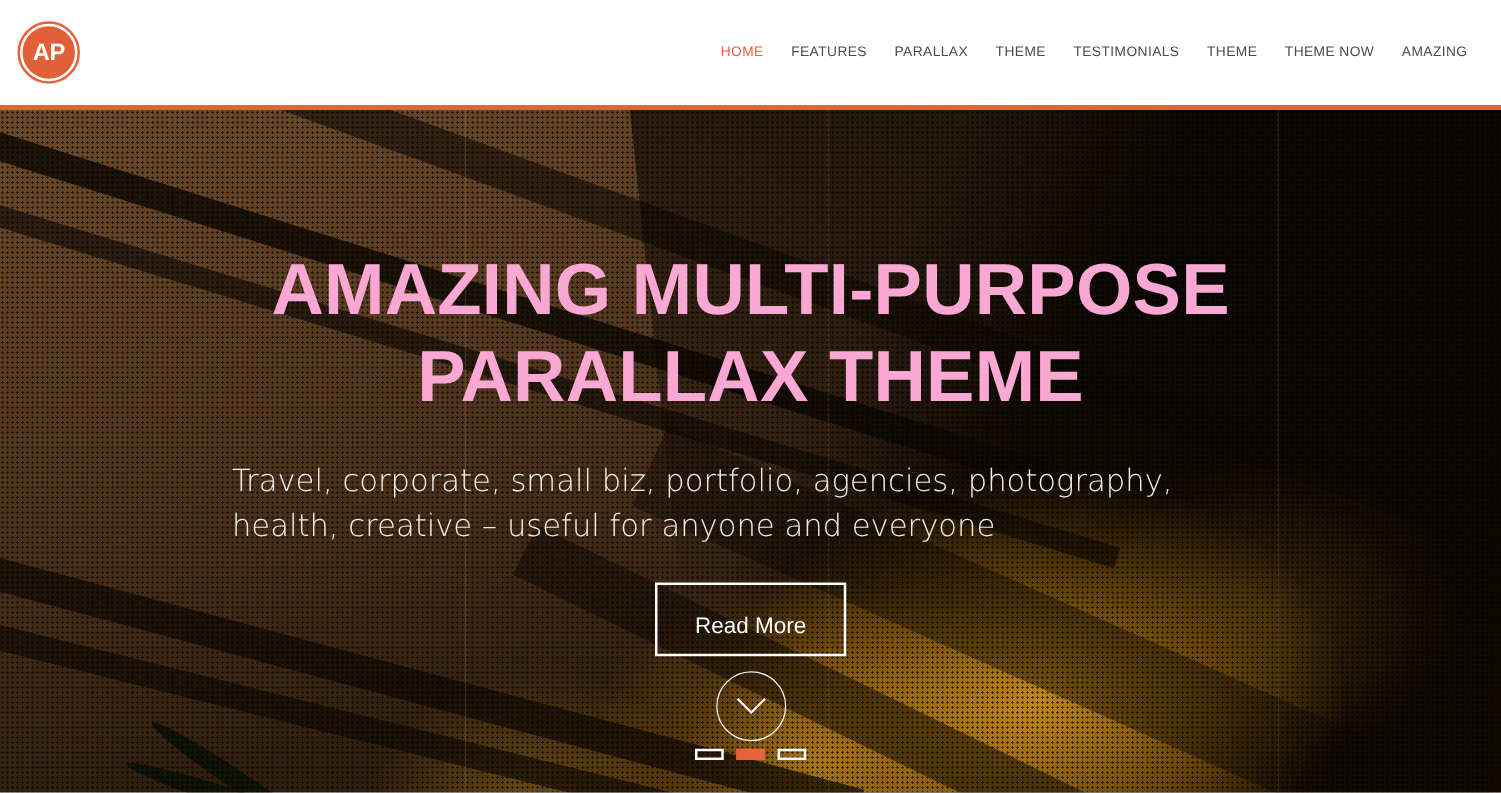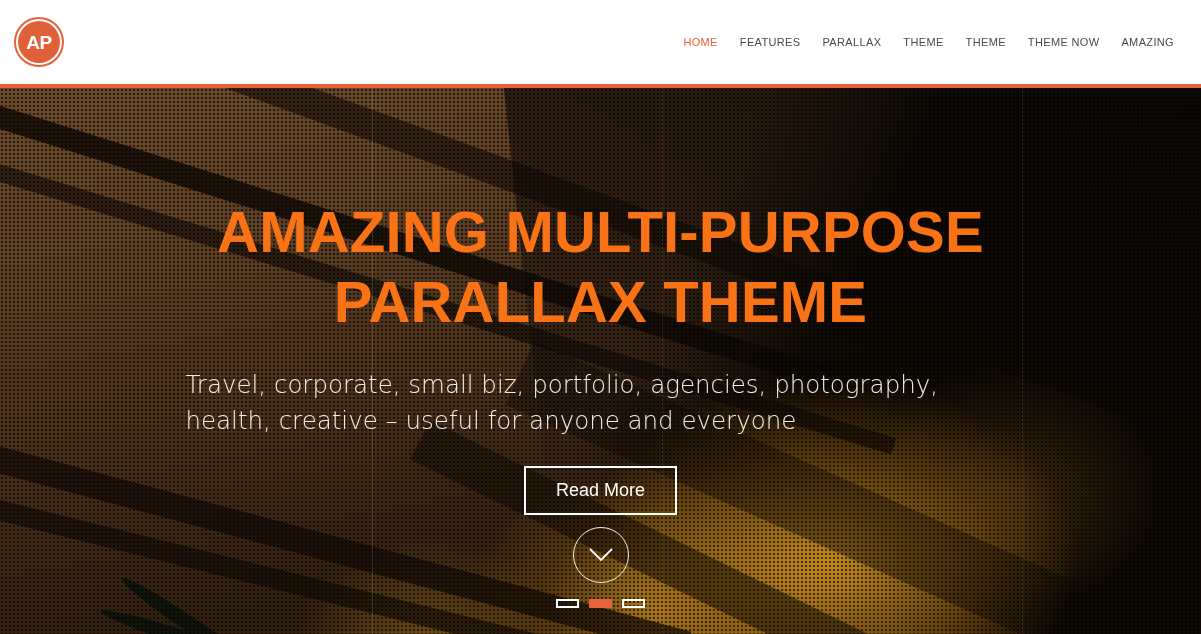--- a/index.html
+++ b/index.html
@@ -198,41 +198,41 @@
     inset:0;
     display:flex;
     flex-direction:column;
     align-items:center;
     z-index:5;
   }
   .hero-title {
     margin-top:109px;
     width:860px;
     text-align:center;
-    color:#f97316;
+    color:#f9a8d4;
     font-size:58px;
     line-height:70px;
     font-weight:bold;
     letter-spacing:0.2px;
     font-family:"Liberation Sans", sans-serif;
   }
   .hero-subtitle {
     margin-top:30px;
     width:830px;
     text-align:left;
     color:#f2ece6;
     font-size:24.5px;
     line-height:36px;
     font-weight:300;
     font-family:"DejaVu Sans", sans-serif;
   }
   .read-more {
     margin-top:27px;
     display:inline-block;
-    padding:13px 30px 14px;
+    padding:23px 30px 14px;
     border:2px solid #ffffff;
     background:transparent;
     color:#ffffff;
     font-size:18px;
     line-height:1;
     text-decoration:none;
     cursor:pointer;
     font-family:"Liberation Sans", sans-serif;
   }
   .scroll-down {
@@ -286,20 +286,21 @@
             <span class="ap">AP</span>
           </span>
         </span>
       </a>
 
       <nav class="main-nav">
         <a class="nav-item active" href="#">HOME</a>
         <a class="nav-item" href="#">FEATURES</a>
         <a class="nav-item" href="#">PARALLAX</a>
         <a class="nav-item" href="#">THEME</a>
+        <a class="nav-item" href="#">TESTIMONIALS</a>
         <a class="nav-item" href="#">THEME</a>
         <a class="nav-item" href="#">THEME NOW</a>
         <a class="nav-item" href="#">AMAZING</a>
       </nav>
 
     </div>
   </header>
 
   <section class="hero">
 

